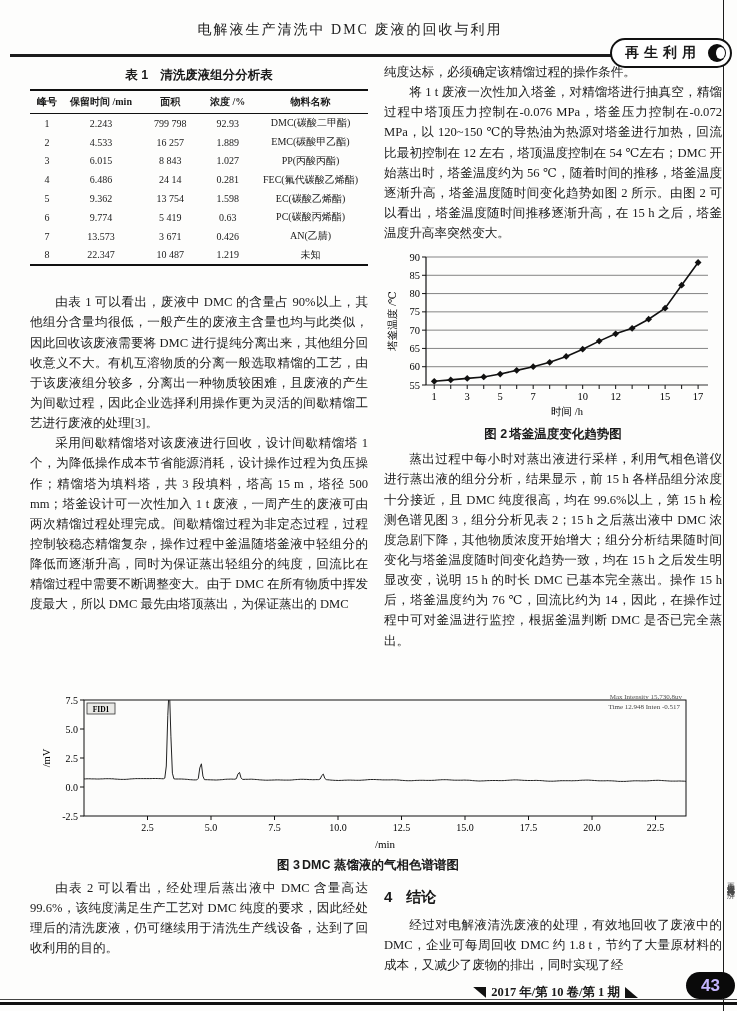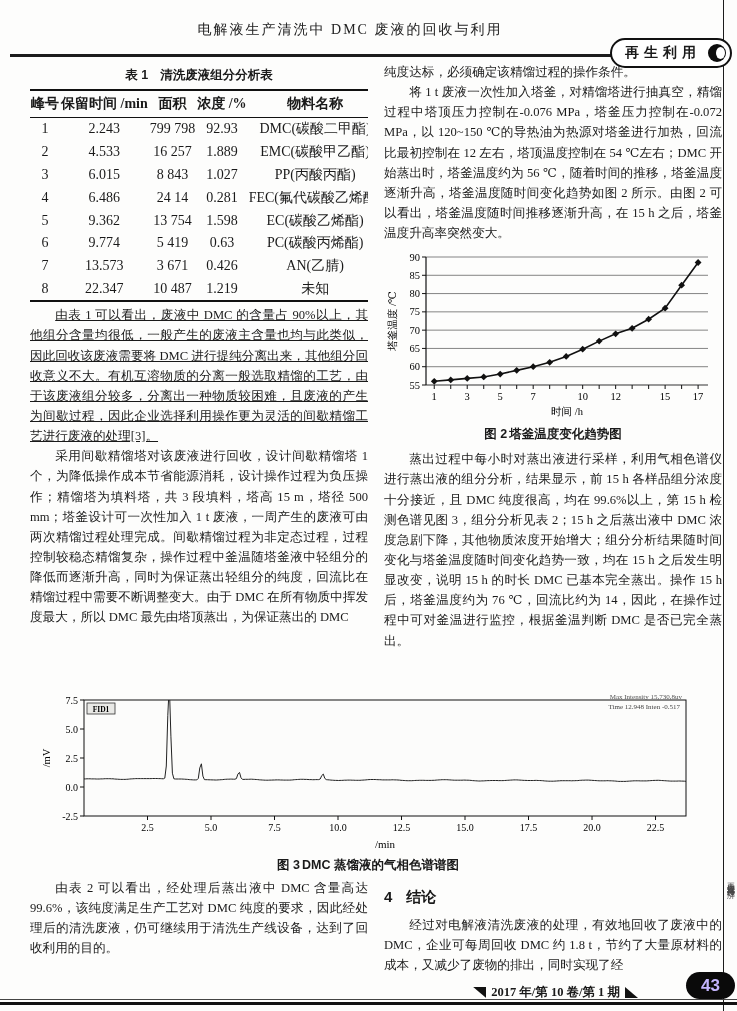--- a/index.html
+++ b/index.html
@@ -12,26 +12,26 @@
   .badge{position:absolute;top:38px;right:5px;height:26px;border:2.5px solid #111;border-radius:16px;
         background:#fff;display:flex;align-items:center;padding:0 4px 0 13px;gap:7px;
         font-family:"Liberation Sans","DejaVu Sans",sans-serif;font-weight:bold;font-size:14px;letter-spacing:5px;}
   .badge-circle{width:18px;height:18px;border-radius:50%;background:#0d0d0d;position:relative;overflow:hidden;flex:none;}
   .badge-circle::after{content:"";position:absolute;left:8px;top:3px;width:9px;height:12px;border-radius:50%;background:#fff;}
   .columns{position:absolute;top:62px;left:30px;width:692px;display:flex;gap:16px;}
   .col{width:338px;height:628px;overflow:hidden;}
   .table-caption{text-align:center;font-family:"Liberation Sans","DejaVu Sans",sans-serif;
         font-weight:bold;font-size:12.5px;margin:5px 0 5px;}
   .table-caption .cap-label{margin-right:12px;}
-  table.t1{width:100%;border-collapse:collapse;font-size:14px;border-top:2px solid #111;border-bottom:2px solid #111;}
+  table.t1{width:100%;border-collapse:collapse;font-size:10px;border-top:2px solid #111;border-bottom:2px solid #111;}
   table.t1 th{border-bottom:1.5px solid #111;font-weight:bold;padding:4px 1px;text-align:center;white-space:nowrap;}
   table.t1 td{padding:2.4px 1px;text-align:center;white-space:nowrap;}
   .para{font-size:12.6px;line-height:1.6;text-align:justify;text-indent:2em;margin:0;}
   .para.noindent{text-indent:0;}
-  .mt6{margin-top:6px;} .mt10{margin-top:3px;text-decoration:underline;}
+  .mt6{margin-top:6px;} .mt10{margin-top:26px;}
   .section-heading{font-family:"Liberation Sans","DejaVu Sans",sans-serif;font-weight:bold;
         font-size:15px;margin:14px 0 8px;}
   .section-heading .sec-no{margin-right:14px;}
   .fig-caption{font-family:"Liberation Sans","DejaVu Sans",sans-serif;font-weight:bold;
         text-align:center;font-size:12.5px;margin:1px 0 6px;}
   .fig-caption .cap-label{margin-right:2px;text-align:center;}
   .figure3{position:absolute;top:692px;left:36px;width:664px;}
   .bottom-row{position:absolute;top:878px;left:30px;width:692px;display:flex;gap:16px;}
   .bottom-row .bcol{width:338px;}
   .footer-issue{position:absolute;top:984px;right:99px;display:flex;align-items:center;gap:5px;

